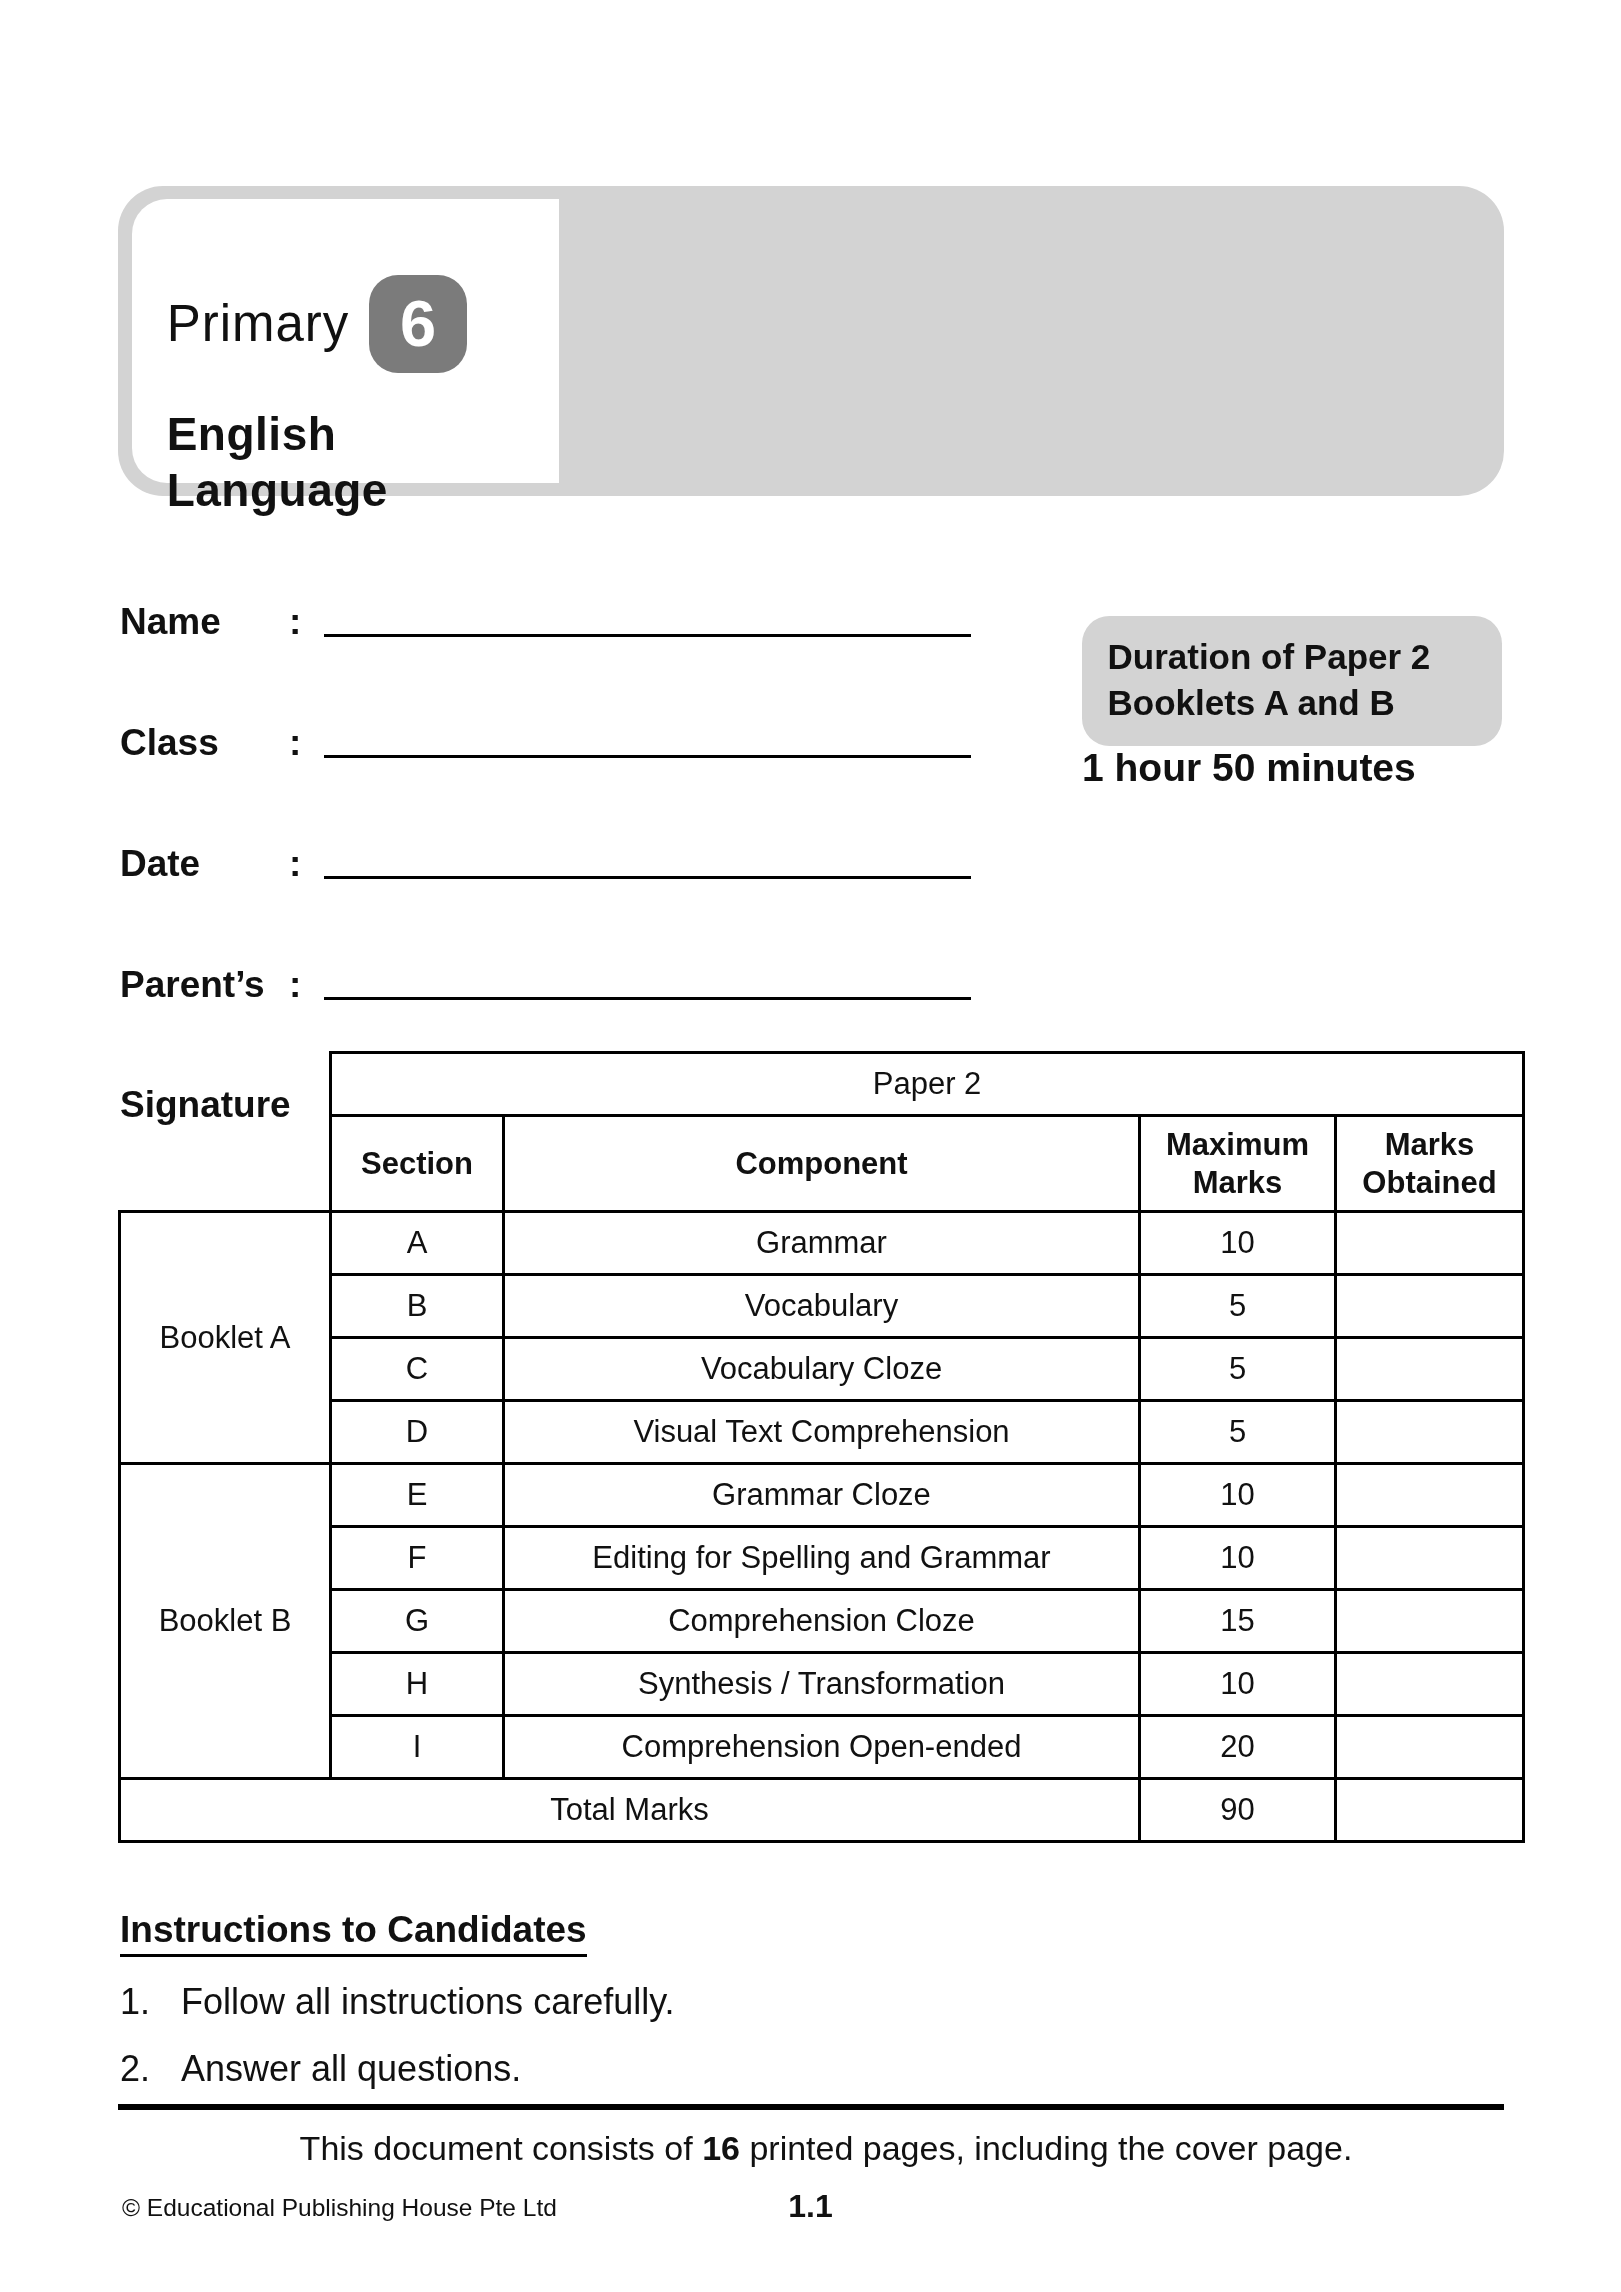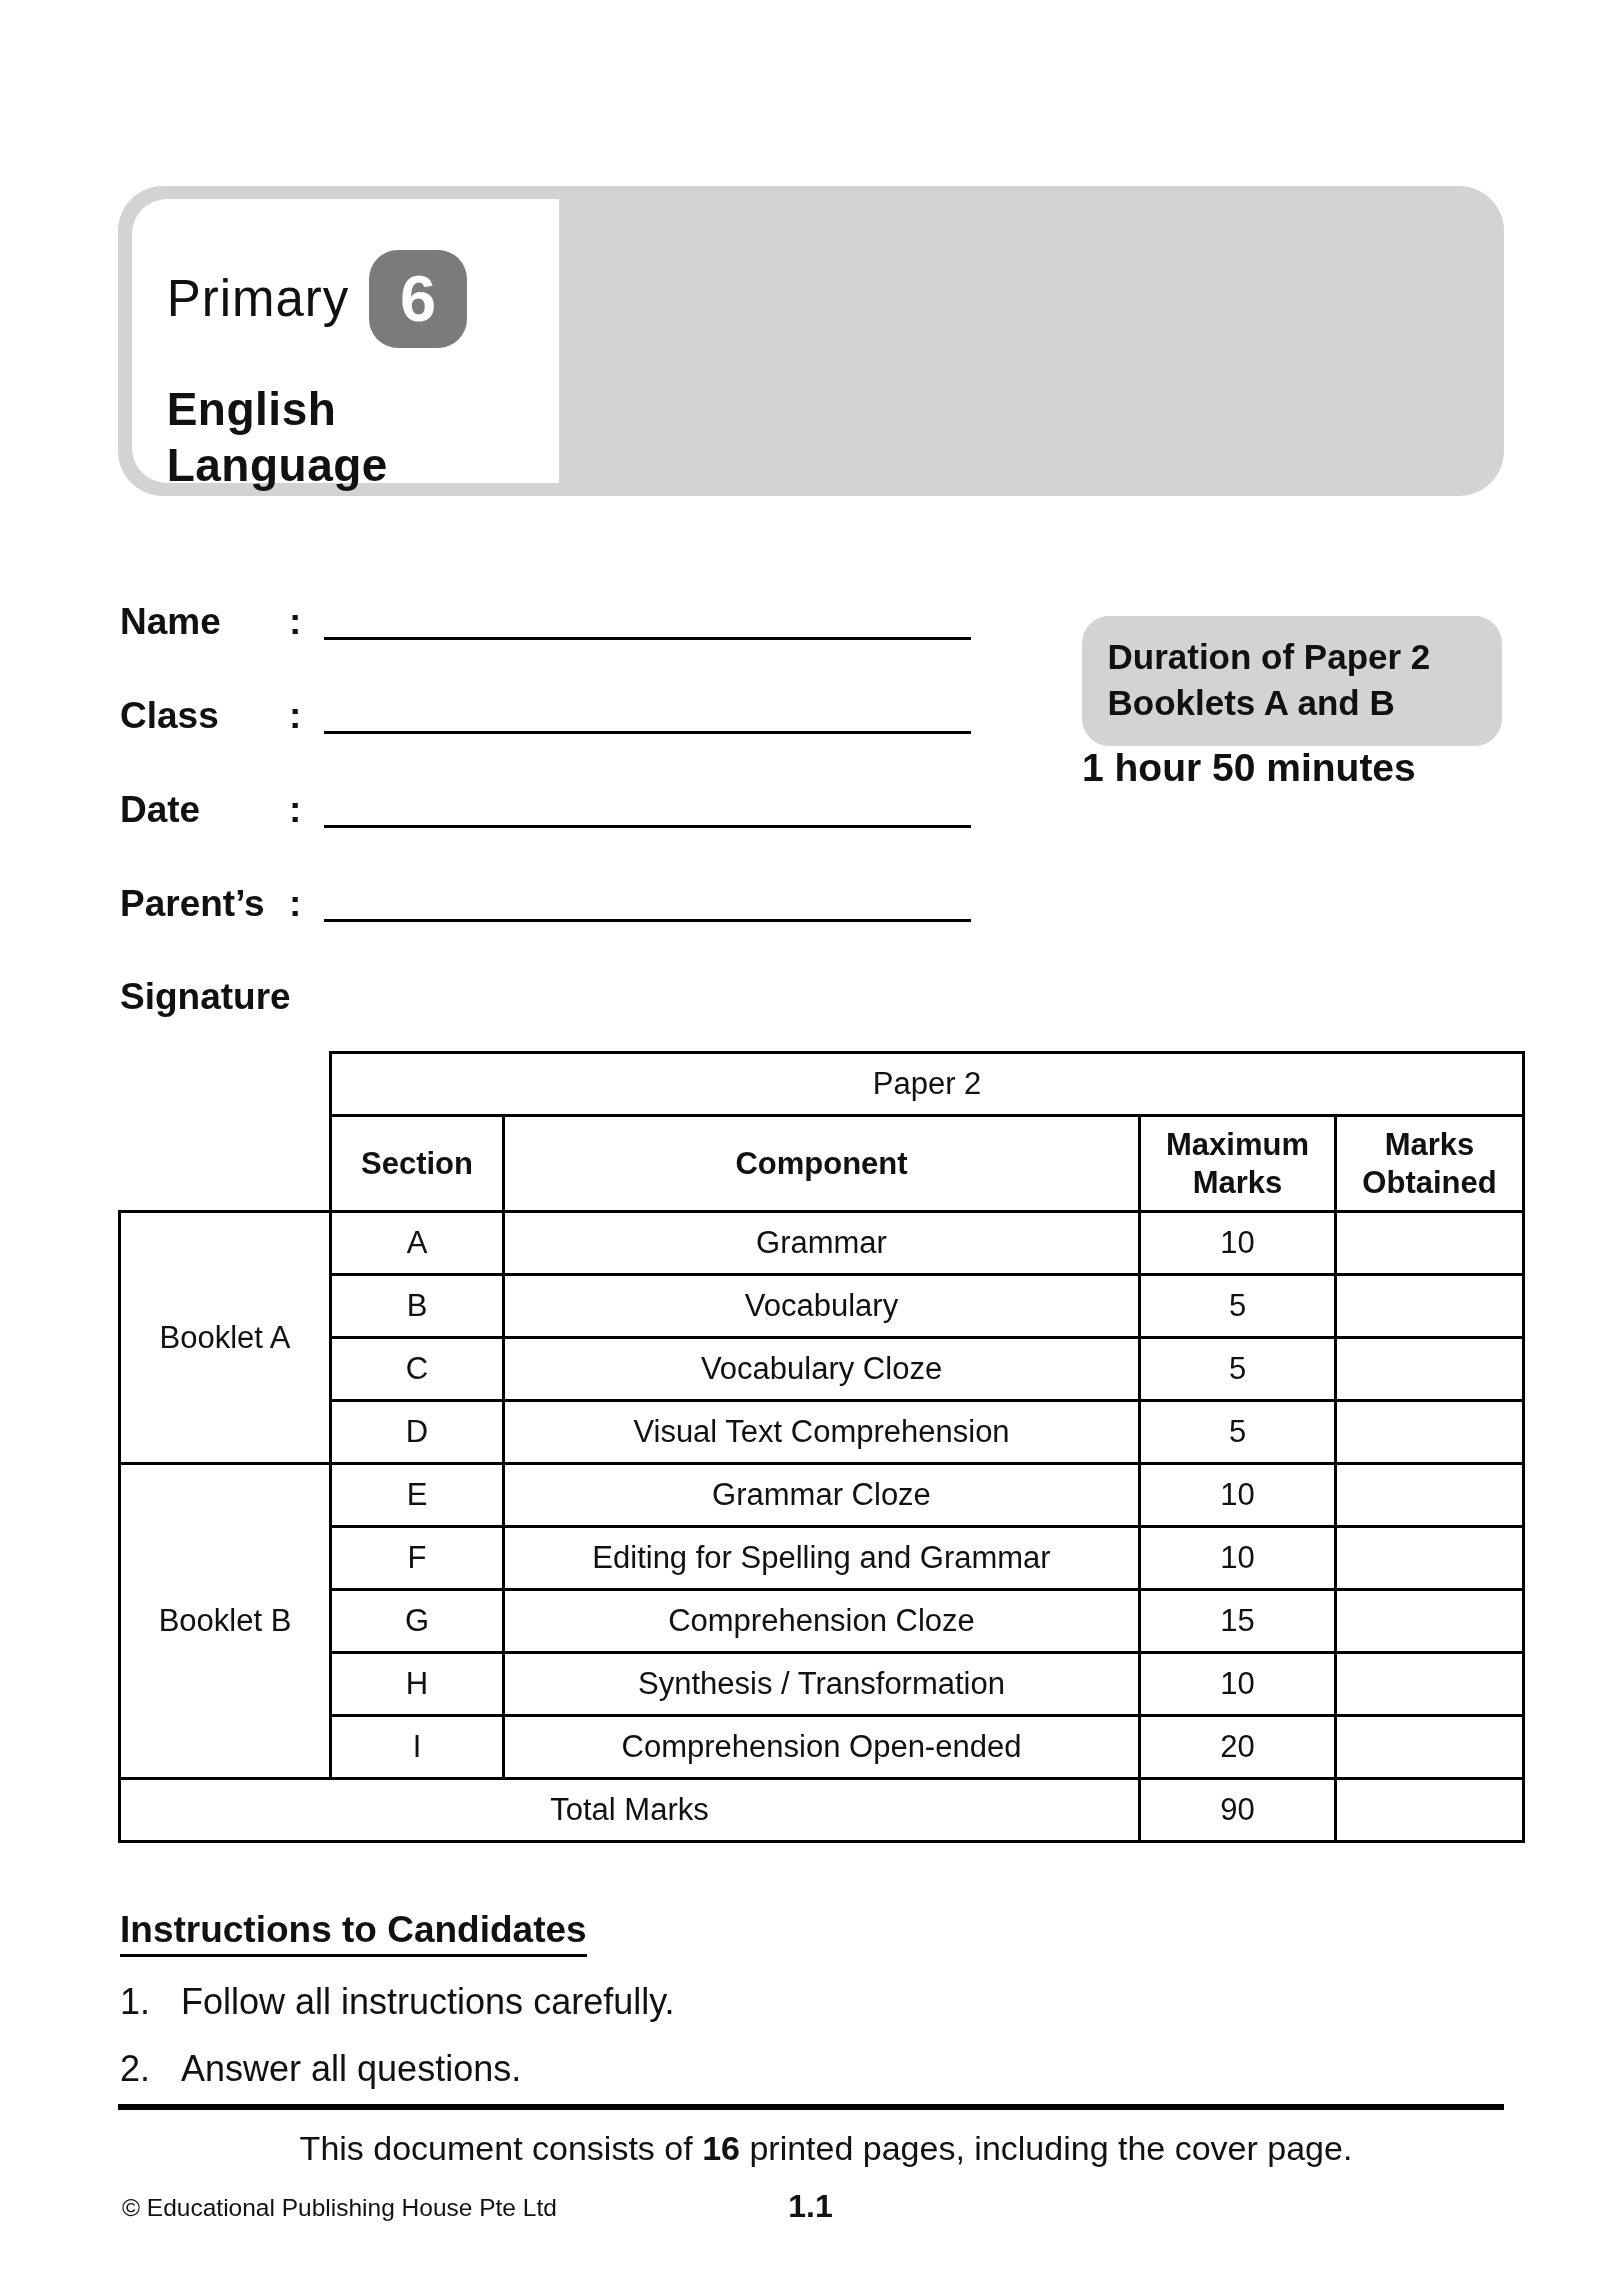--- a/index.html
+++ b/index.html
@@ -4,36 +4,36 @@
 <style>
   * { margin:0; padding:0; box-sizing:border-box; }
   body { width:1621px; height:2293px; background:#ffffff; color:#111;
          font-family:"Liberation Sans", sans-serif; }
   .page { position:relative; width:1621px; height:2293px; background:#fff; overflow:hidden; }
 
   
   .header-band { position:absolute; left:118px; top:186px; width:1386px; height:310px;
                  background:#d3d3d3; border-radius:45px; }
   .subject-card { position:absolute; left:13.7px; top:12.7px; width:427px; height:284px;
-                  background:#ffffff; border-radius:35px 0 0 35px; padding:51px 0 0 35px; }
+                  background:#ffffff; border-radius:35px 0 0 35px; padding:76px 0 0 35px; }
   .primary-row { display:flex; align-items:center; gap:19.6px; }
   .primary-label { font-size:51px; font-weight:400; letter-spacing:1px; }
   .grade-badge { width:98px; height:98px; background:#7b7b7b; border-radius:29px;
                  color:#fff; font-weight:bold; font-size:65px; display:flex;
                  align-items:center; justify-content:center; }
   .subject-name { font-size:46px; font-weight:bold; line-height:1.22; margin-top:33px; letter-spacing:0.5px; }
   .title-area { position:absolute; left:441px; right:0; top:0; bottom:0; display:flex;
                 flex-direction:column; align-items:center; justify-content:center; gap:25.5px; padding-top:5.9px; }
   .main-title { font-size:69px; font-weight:bold; letter-spacing:1px; white-space:nowrap; }
   .set-badge { background:#757575; color:#fff; font-weight:bold; font-size:44px;
                padding:13.7px 47px; border-radius:25.5px; }
 
   
   .form-block { position:absolute; left:120px; top:600px; width:851px; }
-  .field-row { display:flex; align-items:center; margin-bottom:51px; height:43px; }
+  .field-row { display:flex; align-items:flex-start; margin-bottom:78px; height:43px; }
   .field-label { width:169px; font-size:37px; font-weight:bold; line-height:43px; }
   .field-colon { width:25.5px; font-size:37px; font-weight:bold; line-height:43px; }
   .field-line { flex:1; height:37px; border-bottom:3.9px solid #000; margin-left:9.8px; }
   .signature-label { font-size:37px; font-weight:bold; margin-top:0; }
 
   
   .duration-block { position:absolute; left:1082px; top:616px; width:420px; }
   .duration-box { background:#d3d3d3; border-radius:27.4px; padding:17.6px 19.6px 19.6px 25.5px;
                   font-weight:bold; font-size:35px; line-height:1.32; white-space:nowrap; }
   .duration-time { font-weight:bold; font-size:39px; }

